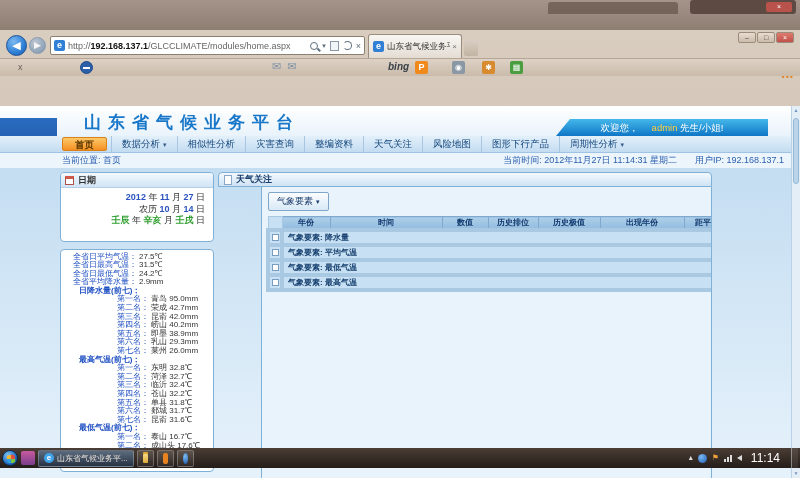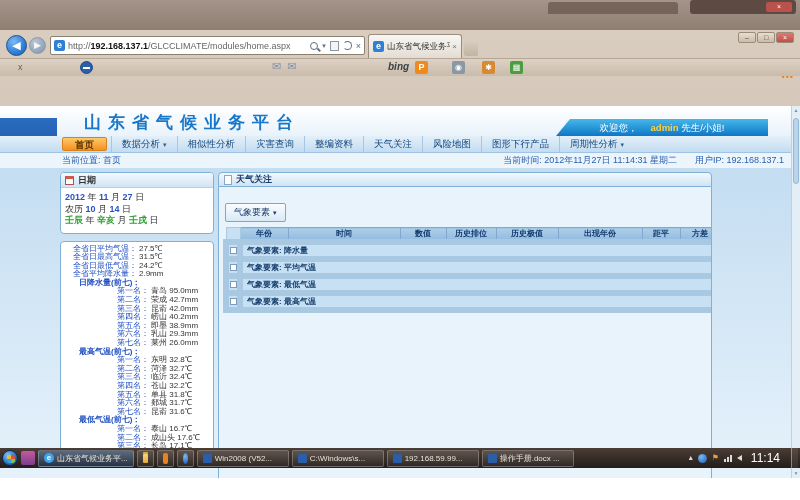--- a/index.html
+++ b/index.html
@@ -58,64 +58,64 @@
 
   
   .page { position:absolute; left:0; top:76px; width:800px; height:372px; overflow:hidden;
     background:linear-gradient(#bdd9ef,#e6f2fb); }
   .phead { position:absolute; left:0; top:0; width:800px; height:30px; background:linear-gradient(#ffffff,#e9f3fb);}
   .left-accent { position:absolute; left:0; top:12px; width:57px; height:43px; background:linear-gradient(#2a6cc0,#1d55a5);}
   .ptitle { position:absolute; left:84px; top:5px; font-size:17px; font-weight:bold; color:#1877c9; letter-spacing:7px;}
   .ribbon { position:absolute; right:32px; top:13px; width:212px; height:17px;
     background:linear-gradient(#45b8ea,#0e76c6); clip-path:polygon(14px 0,100% 0,100% 100%,0 100%);
     color:#fff; font-size:9.5px; text-align:center; line-height:17px;}
-  .ribbon .user { color:#ffcf3e; font-weight:bold;margin-left:13px; }
+  .ribbon .user { color:#ffcf3e; font-weight:normal;margin-left:13px; }
 
   .pnav { position:absolute; left:0; top:30px; width:800px; height:17px;
     background:linear-gradient(#e3f0fa,#c3dcf1); border-bottom:1px solid #9ec3e4; display:flex; padding-left:62px;}
   .navitem { font-size:9.5px; color:#14477e; line-height:16px; padding:0 10px; white-space:nowrap; position:relative;}
   .navitem + .navitem { border-left:1px solid #a8c6e2; }
   .navitem.active { background:linear-gradient(#fdc868,#f59022); border:1px solid #d9821c; border-radius:2px; color:#5a3600; font-weight:bold; margin:1px 4px 1px 0; line-height:13px; padding:0 12px;}
   .navitem .ncaret { display:none; font-size:7px; color:#3a5f8c; margin-left:3px;}
   .navitem .ncaret.show { display:inline; }
 
   .pstatus { position:absolute; left:0; top:47px; width:800px; height:15px; background:#edf5fc; font-size:9px; color:#2a5fae; line-height:15px;}
   .loc { position:absolute; left:62px; }
   .stat-right { position:absolute; right:16px; display:flex; gap:18px; }
 
   
   .sidebar { position:absolute; left:60px; top:66px; width:154px; }
   .panel { background:#fff; border:1px solid #7fb0d8; border-radius:4px; margin-bottom:7px; overflow:hidden;}
   .phdr { height:15px; background:linear-gradient(#f3f9fe,#d0e4f4); border-bottom:1px solid #b5d1e8; display:flex; align-items:center; padding:0 4px; font-size:9px; font-weight:bold; color:#333;}
   .cal-ico { width:9px; height:9px; background:#fff; border:1px solid #b05048; border-top:3px solid #d05a4a; margin-right:4px;}
   .doc-ico { width:8px; height:10px; background:#fdfdfd; border:1px solid #8aa7c5; margin-right:4px;}
-  .cal-body { padding:4px 8px 6px 4px; font-size:9px; line-height:11.5px; color:#333;}
+  .cal-body { padding:4px 8px 14px 4px; text-align:right; font-size:9px; line-height:11.5px; color:#333;}
   .cal-num { color:#2a52c0; font-weight:bold; }
   .cal-green { color:#2f9e2f; font-weight:bold; }
   .wx-body { padding:3px 4px 4px 4px; font-size:8px; line-height:8.6px; color:#333; }
   .kv { display:flex; white-space:nowrap; }
   .kv .k { width:72px; text-align:right; color:#1e4fc2; font-weight:normal; flex:0 0 auto;}
   .kv .v { color:#333; padding-left:2px;}
   .kv.rank .k { width:84px; }
   .listhdr { color:#1e4fc2; font-weight:bold; padding-left:14px;}
 
   
   .main { position:absolute; left:218px; top:66px; width:494px; height:320px; }
   .mhdr { height:15px; background:linear-gradient(#f3f9fe,#cfe3f4); border:1px solid #7fb0d8; border-radius:4px 4px 0 0; display:flex; align-items:center; padding:0 5px; font-size:9px; font-weight:bold; color:#1b3f6e;}
-  .mbody { border:1px solid #7fb0d8; border-top:none; background:#e9f3fb; padding:14px 4px 0 4px; height:305px; overflow:hidden;}
+  .mbody { border:1px solid #7fb0d8; border-top:none; background:#e9f3fb; padding:3px 4px 0 4px; height:305px; overflow:hidden;margin-left:43px;}
   .elem-btn { display:inline-flex; align-items:center; gap:3px; font-size:9px; color:#1a3a6b;
     background:linear-gradient(#fbfdff,#d8e9f6); border:1px solid #7ea6c8; border-radius:2px; padding:2px 8px; margin:1px 0 5px 2px;}
   .elem-btn .bcaret { font-size:7px; }
 
   .wtable { width:100%; border-collapse:collapse; table-layout:fixed; font-size:8px; color:#2c4a74;}
   .wtable col.cg { width:14px; } .wtable col.c1 { width:48px; } .wtable col.c2 { width:112px; }
   .wtable col.c3 { width:46px; } .wtable col.c4 { width:50px; } .wtable col.c5 { width:62px; }
   .wtable col.c6 { width:84px; } .wtable col.c7 { width:38px; } .wtable col.c8 { width:40px; }
   .wtable th { height:13px; background:linear-gradient(#aecfe9,#92bcdf); border:1px solid #7fa9cf; color:#123a6e; font-weight:bold; font-size:8px;}
-  .wtable td { height:11px; border:6px solid #d946ef; text-align:center; white-space:nowrap; overflow:hidden;}
+  .wtable td { height:11px; border:4px solid #d946ef; text-align:center; white-space:nowrap; overflow:hidden;}
   .wtable .gut { background:#c8e0f3; border-color:#a9c8e2;}
   .grp td.glabel { background:#c8e0f3; text-align:left; padding-left:4px; color:#17406f; font-weight:bold; border-color:#a9c8e2;}
   .cb { display:inline-block; width:7px; height:7px; background:#fff; border:1px solid #7a9cbf; vertical-align:middle;}
 
   
   .vscroll { position:absolute; right:0; top:0; width:9px; height:372px; background:#e4eef7; border-left:1px solid #b9d2e8;}
   .varr { position:absolute; left:0; width:8px; height:9px; font-size:5px; color:#6d94ba; text-align:center; line-height:9px;}
   .vthumb { position:absolute; left:1px; top:12px; width:6px; height:66px; background:#bad4ea; border:1px solid #96b8d6; border-radius:3px;}
 
   
@@ -471,42 +471,20 @@
     </div>
     <div class="taskbtn tb-ico">
         <span class="folder"></span>
       </div>
     <div class="taskbtn tb-ico">
         <span class="app-orange"></span>
       </div>
     <div class="taskbtn tb-ico">
         <span class="app-blue"></span>
       </div>
-    <div style="display:flex;gap:3px">
-
-        <div class="taskbtn" style="width:92px">
-          <span class="w-ico"></span>
-          <span>Win2008 (V52...</span>
-        </div>
-
-        <div class="taskbtn" style="width:92px">
-          <span class="w-ico"></span>
-          <span>C:\Windows\s...</span>
-        </div>
-
-        <div class="taskbtn" style="width:92px">
-          <span class="w-ico"></span>
-          <span>192.168.59.99...</span>
-        </div>
-
-        <div class="taskbtn" style="width:92px">
-          <span class="w-ico"></span>
-          <span>操作手册.docx ...</span>
-        </div>
-      </div>
     <div class="tray">
       <span class="tico">▴</span>
       <span class="app-blue" style="width:9px;height:9px"></span>
       <span class="tico" style="color:#f2a13a">⚑</span>
       <span class="net">
           <i style="height:3px"></i>
           <i style="height:5px"></i>
           <i style="height:7px"></i>
         </span>
       <span class="spk"></span>

